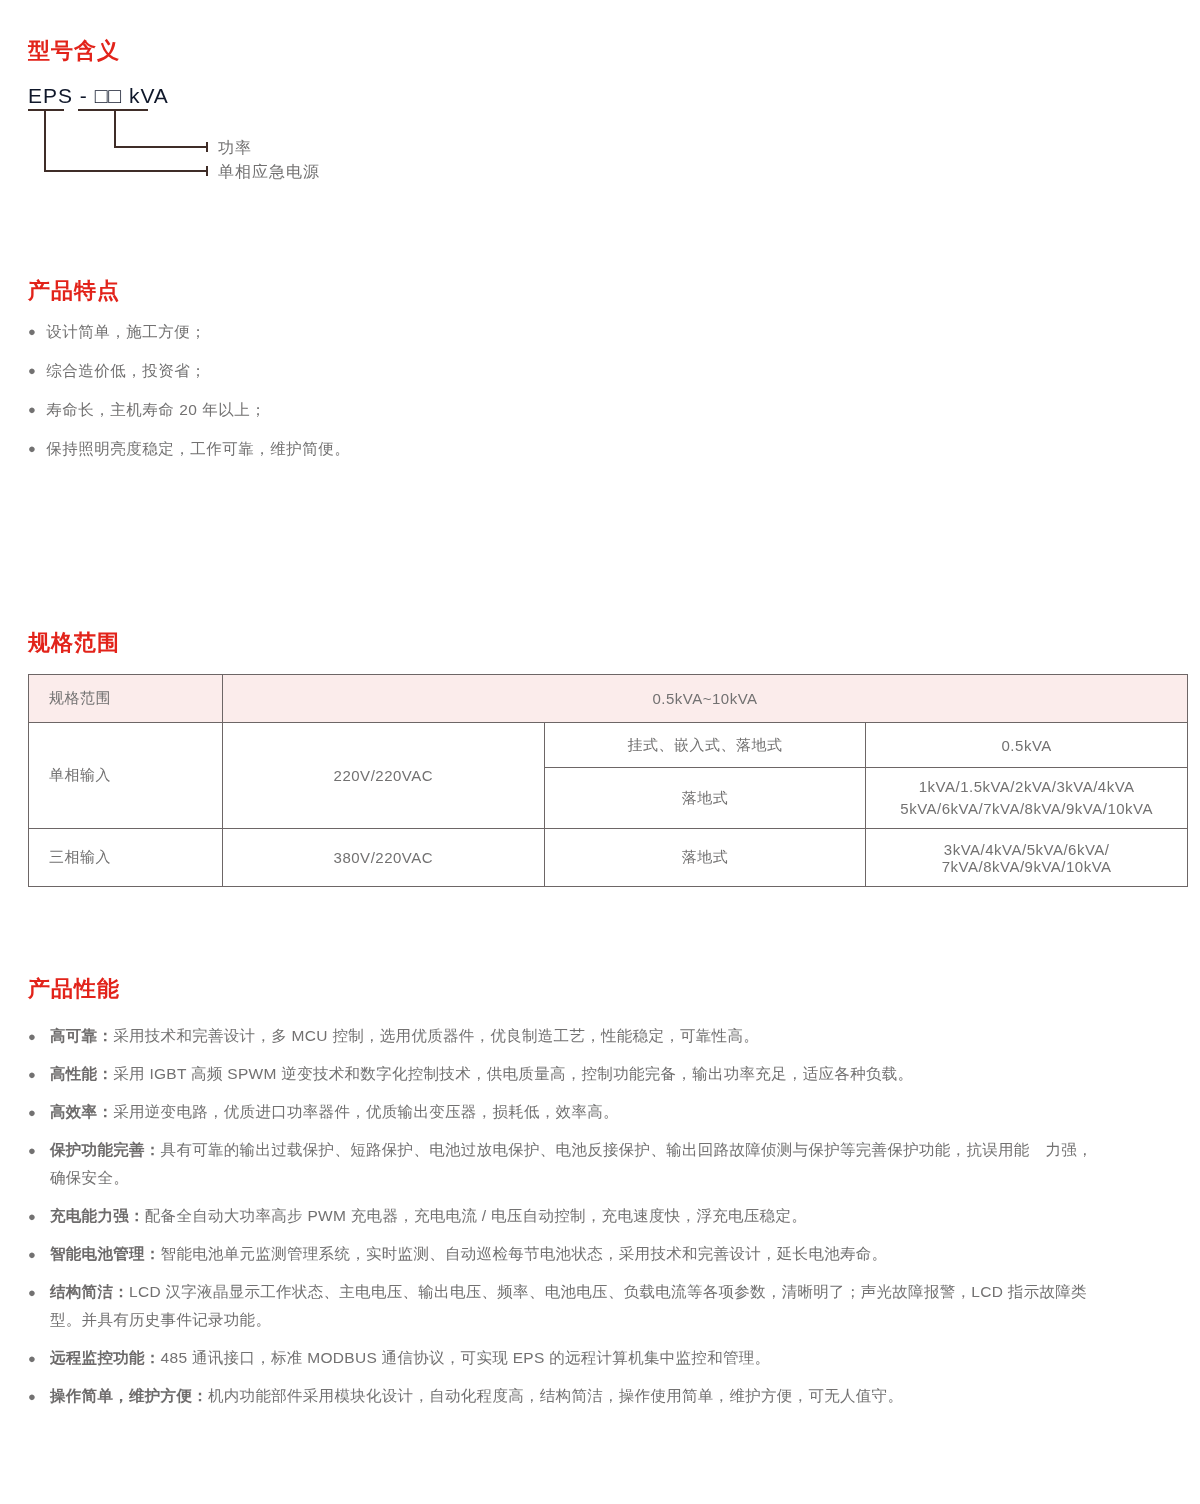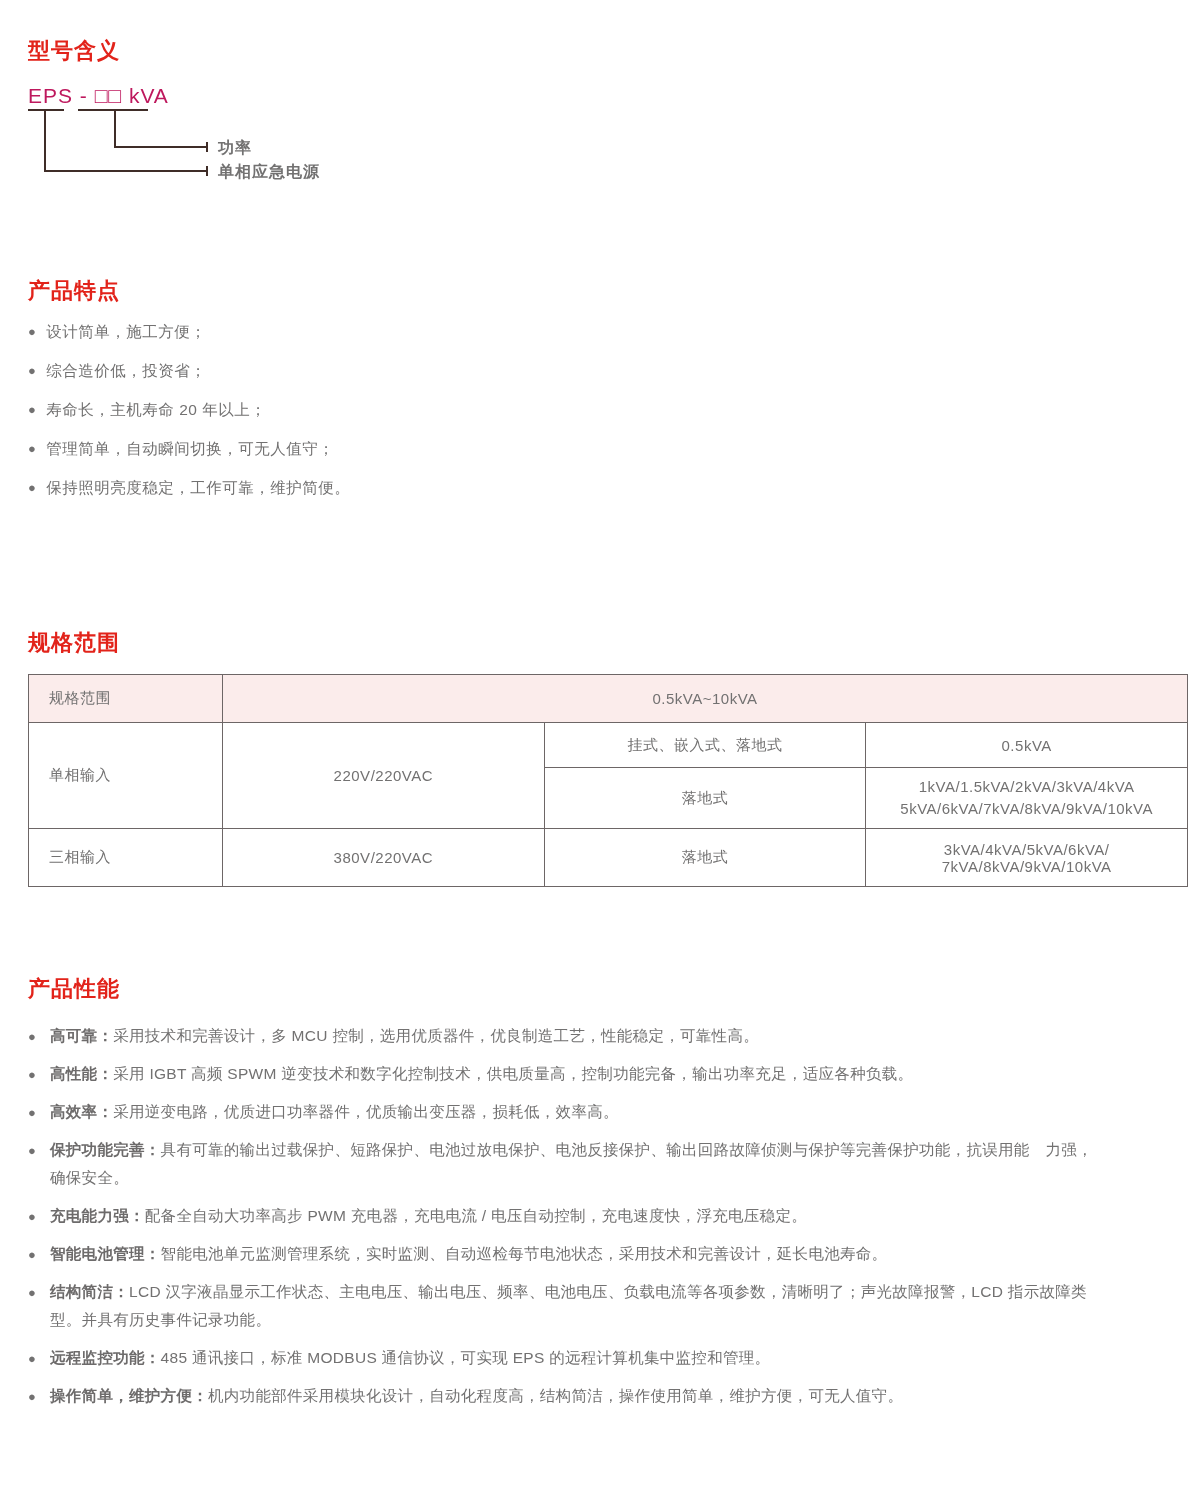--- a/index.html
+++ b/index.html
@@ -8,25 +8,25 @@
     position:relative; width:1200px; height:1504px; background:#ffffff;
     font-family:"Liberation Sans","DejaVu Sans",sans-serif; color:#727171;
     overflow:hidden;
   }
   .sec-title {
     position:absolute; left:28px; font-size:22px; font-weight:bold;
     color:#e2231a; letter-spacing:1px;
   }
   
   .model-code {
-    position:absolute; left:28px; top:84px; font-size:21px; color:#be185d;
+    position:absolute; left:28px; top:84px; font-size:21px; color:#0f172a;
     letter-spacing:1px;
   }
   .dline { position:absolute; background:#3f2d28; }
-  .diag-label { position:absolute; font-size:16px; color:#727171; letter-spacing:1px;font-weight:bold; }
+  .diag-label { position:absolute; font-size:16px; color:#727171; letter-spacing:1px; }
   
   .feat-list { position:absolute; left:28px; top:320px; list-style:none; width:1140px; }
   .feat-list li {
     font-size:15.5px; line-height:24px; margin-bottom:14px; color:#727171;
     letter-spacing:0.5px;
   }
   .blt { color:#727171; font-size:13px; margin-right:10px; position:relative; top:-1px; }
   
   .spec-table {
     position:absolute; left:28px; top:674px; width:1160px;
@@ -67,21 +67,20 @@
 
   <div class="diag-label" style="left:218px; top:138px;">功率</div>
   <div class="diag-label" style="left:218px; top:162px;text-align:right;">单相应急电源</div>
 
   <h2 class="sec-title" style="top:276px;">产品特点</h2>
 
   <ul class="feat-list">
     <li><span class="blt">●</span><span>设计简单，施工方便；</span></li>
     <li><span class="blt">●</span><span>综合造价低，投资省；</span></li>
     <li><span class="blt">●</span><span>寿命长，主机寿命 20 年以上；</span></li>
-    <li><span class="blt">●</span><span>管理简单，自动瞬间切换，可无人值守；</span></li>
     <li><span class="blt">●</span><span>保持照明亮度稳定，工作可靠，维护简便。</span></li>
   </ul>
 
   <h2 class="sec-title" style="top:628px;">规格范围</h2>
 
   <table class="spec-table">
     <tbody>
         <tr class="hdr">
       <td class="left col1">规格范围</td>
       <td colspan="3">0.5kVA~10kVA</td>

